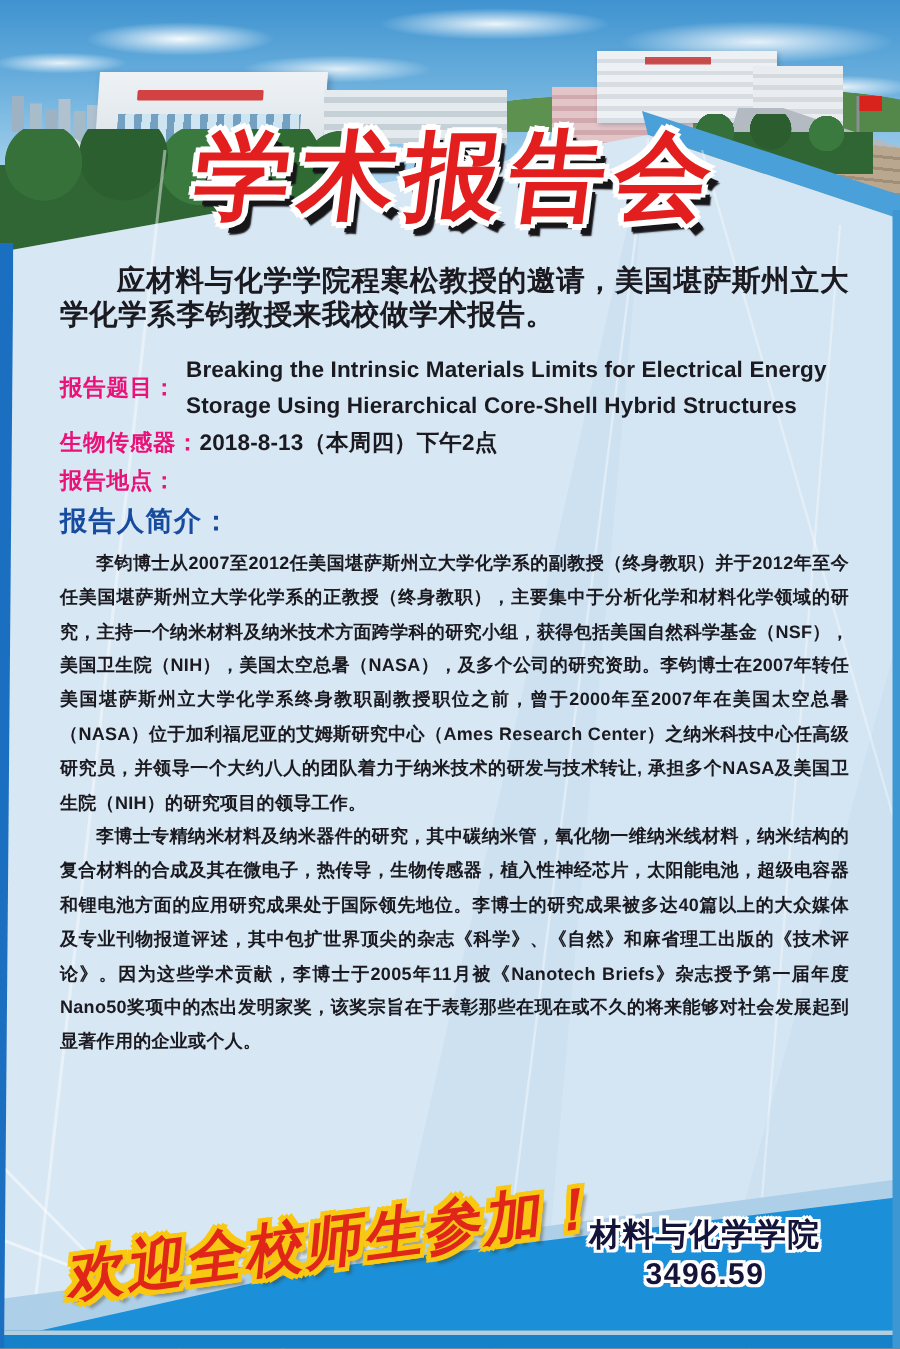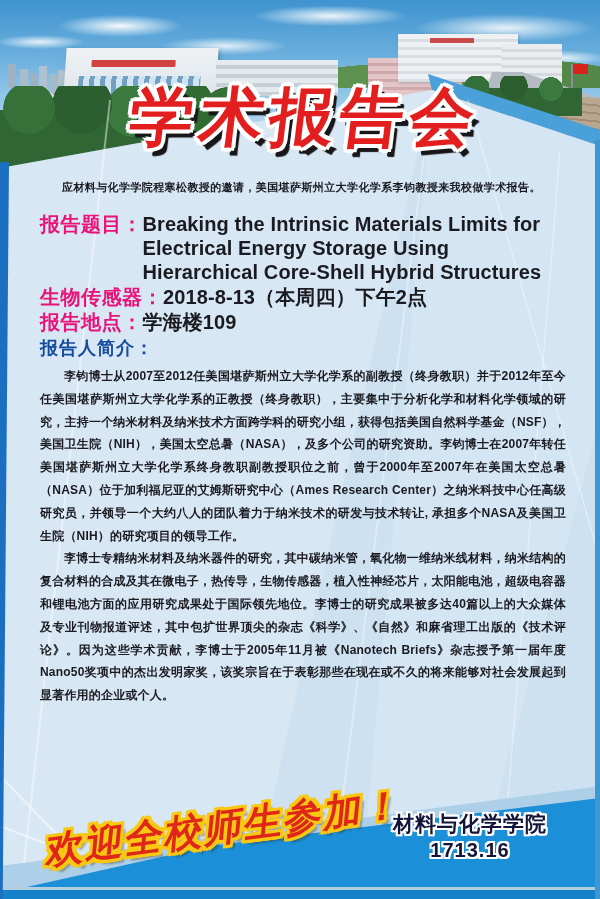--- a/index.html
+++ b/index.html
@@ -86,23 +86,23 @@
     font-size:64px;line-height:1.1;font-weight:bold;letter-spacing:6px;color:var(--title-red,#e31e1e);
     transform:skewX(-7deg);white-space:nowrap;
     text-shadow:
       -3px -3px 0 #fff,3px -3px 0 #fff,-3px 3px 0 #fff,3px 3px 0 #fff,
       -4px 0 0 #fff,4px 0 0 #fff,0 -4px 0 #fff,0 4px 0 #fff,
       6px 7px 0 #17171a,7px 8px 1px #17171a;}
 
   
   .content{position:absolute;left:40px;right:34px;top:176px;color:var(--body-text,#1a1a20);}
   .content p{margin:0;}
-  .intro{font-size:11px;font-weight:bold;line-height:23px;text-indent:2em;text-align:justify;letter-spacing:.4px;}
+  .intro{font-size:19px;font-weight:bold;line-height:23px;text-indent:2em;text-align:justify;letter-spacing:.4px;}
   .fields{margin-top:13px;}
-  .field-row{display:flex;align-items:flex-start;font-weight:bold;font-size:20px;line-height:24px;margin-bottom:1px;}
+  .field-row{display:flex;align-items:center;font-weight:bold;font-size:15px;line-height:24px;margin-bottom:1px;}
   .flabel{flex:0 0 84px;color:var(--label-pink,#ea1178);letter-spacing:.5px;white-space:nowrap;}
   .fvalue{flex:1;letter-spacing:.1px;}
   .bio-heading{margin:2px 0 5px 0;font-size:18px;font-weight:bold;color:var(--bio-heading-blue,#164b9e);letter-spacing:1px;}
   .bio{font-size:12px;font-weight:bold;line-height:22.8px;text-indent:2em;text-align:justify;letter-spacing:.2px;}
 
   
   .tri-pale{clip-path:polygon(0 866px,600px 786px,600px 899px,0 899px);background:var(--pale-blue,#aecfe8);}
   .tri-strong{clip-path:polygon(0 893px,210px 846px,600px 798px,600px 899px,0 899px);background:var(--strong-blue,#1b8fd8);}
   .footer-strip{position:absolute;left:0;right:0;bottom:0;height:9px;background:var(--footer-blue,#1581c9);
     border-top:3px solid #b3cede;}
@@ -179,33 +179,32 @@
       <div class="field-row">
         <span class="flabel">报告题目：</span>
         <span class="fvalue">Breaking the Intrinsic Materials Limits for Electrical Energy Storage Using Hierarchical Core-Shell Hybrid Structures</span>
       </div>
       <div class="field-row">
         <span class="flabel">生物传感器：</span>
         <span class="fvalue">2018-8-13（本周四）下午2点</span>
       </div>
       <div class="field-row">
         <span class="flabel">报告地点：</span>
-        <span class="fvalue">学海楼109</span>
       </div>
     </div>
     <h3 class="bio-heading">报告人简介：</h3>
     <p class="bio">李钧博士从2007至2012任美国堪萨斯州立大学化学系的副教授（终身教职）并于2012年至今任美国堪萨斯州立大学化学系的正教授（终身教职），主要集中于分析化学和材料化学领域的研究，主持一个纳米材料及纳米技术方面跨学科的研究小组，获得包括美国自然科学基金（NSF），美国卫生院（NIH），美国太空总暑（NASA），及多个公司的研究资助。李钧博士在2007年转任美国堪萨斯州立大学化学系终身教职副教授职位之前，曾于2000年至2007年在美国太空总暑（NASA）位于加利福尼亚的艾姆斯研究中心（Ames Research Center）之纳米科技中心任高级研究员，并领导一个大约八人的团队着力于纳米技术的研发与技术转让, 承担多个NASA及美国卫生院（NIH）的研究项目的领导工作。</p>
     <p class="bio">李博士专精纳米材料及纳米器件的研究，其中碳纳米管，氧化物一维纳米线材料，纳米结构的复合材料的合成及其在微电子，热传导，生物传感器，植入性神经芯片，太阳能电池，超级电容器和锂电池方面的应用研究成果处于国际领先地位。李博士的研究成果被多达40篇以上的大众媒体及专业刊物报道评述，其中包扩世界顶尖的杂志《科学》、《自然》和麻省理工出版的《技术评论》。因为这些学术贡献，李博士于2005年11月被《Nanotech Briefs》杂志授予第一届年度Nano50奖项中的杰出发明家奖，该奖宗旨在于表彰那些在现在或不久的将来能够对社会发展起到显著作用的企业或个人。</p>
   </div>
 
   <div class="layer tri-pale"></div>
   <div class="layer tri-strong"></div>
   <div class="footer-strip"></div>
 
   <p class="welcome">欢迎全校师生参加！</p>
   <div class="org">
     <div class="org-name">材料与化学学院</div>
-    <div class="org-date">1713.16</div>
+    <div class="org-date">3496.59</div>
   </div>
 
   <div class="edge-left"></div>
   <div class="edge-right"></div>
 </div>
 
 </body></html>

